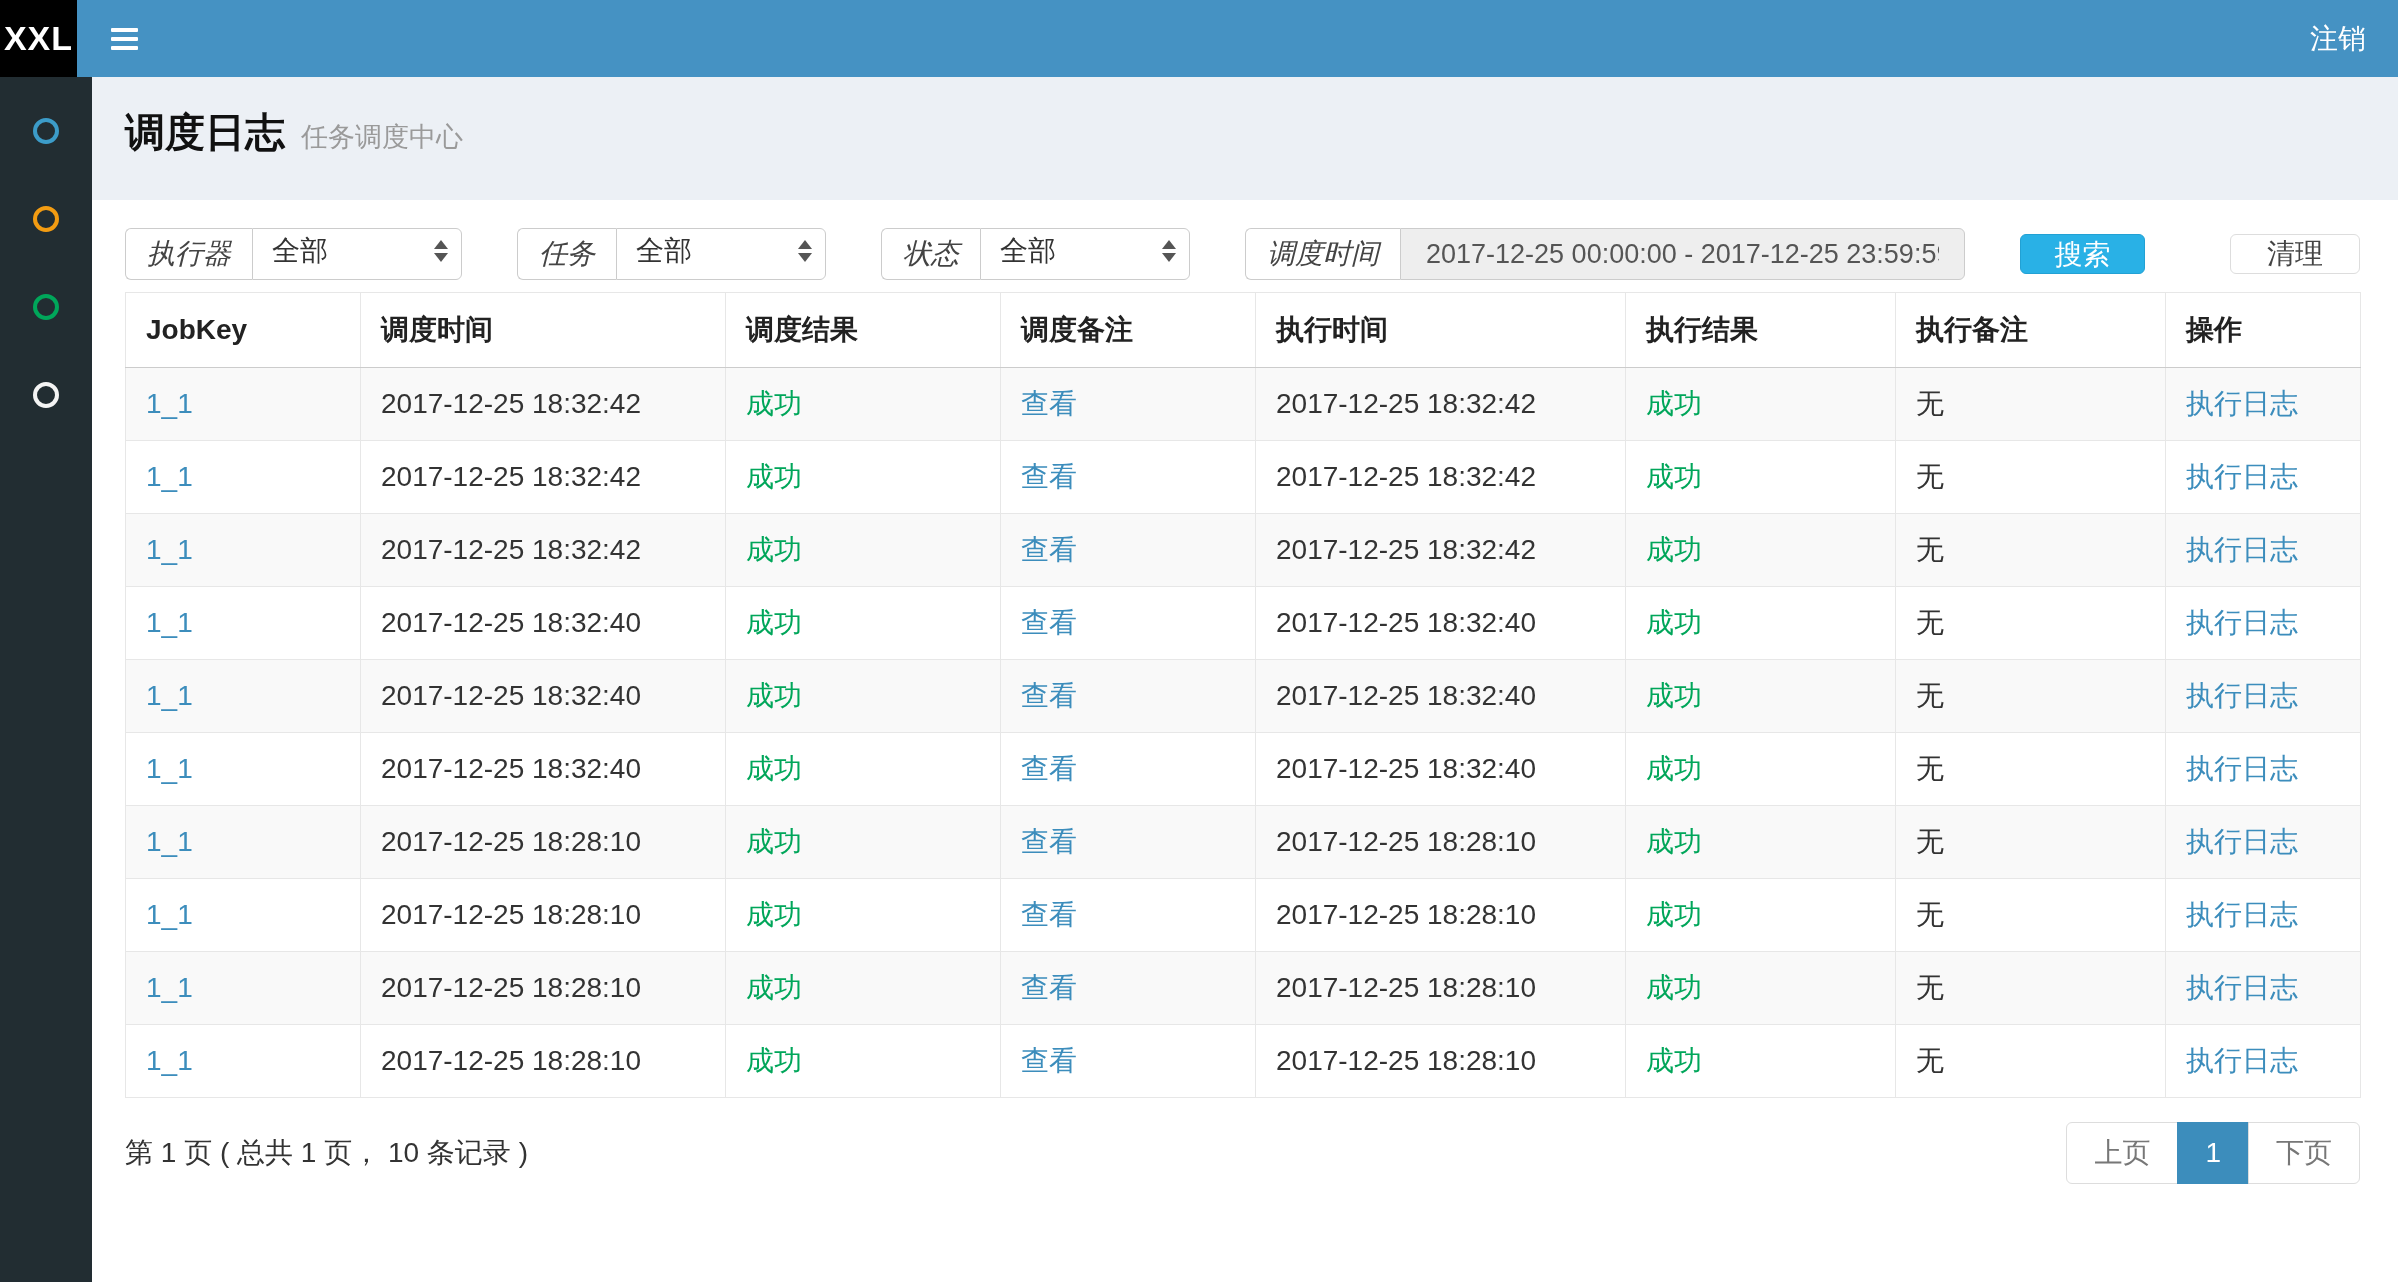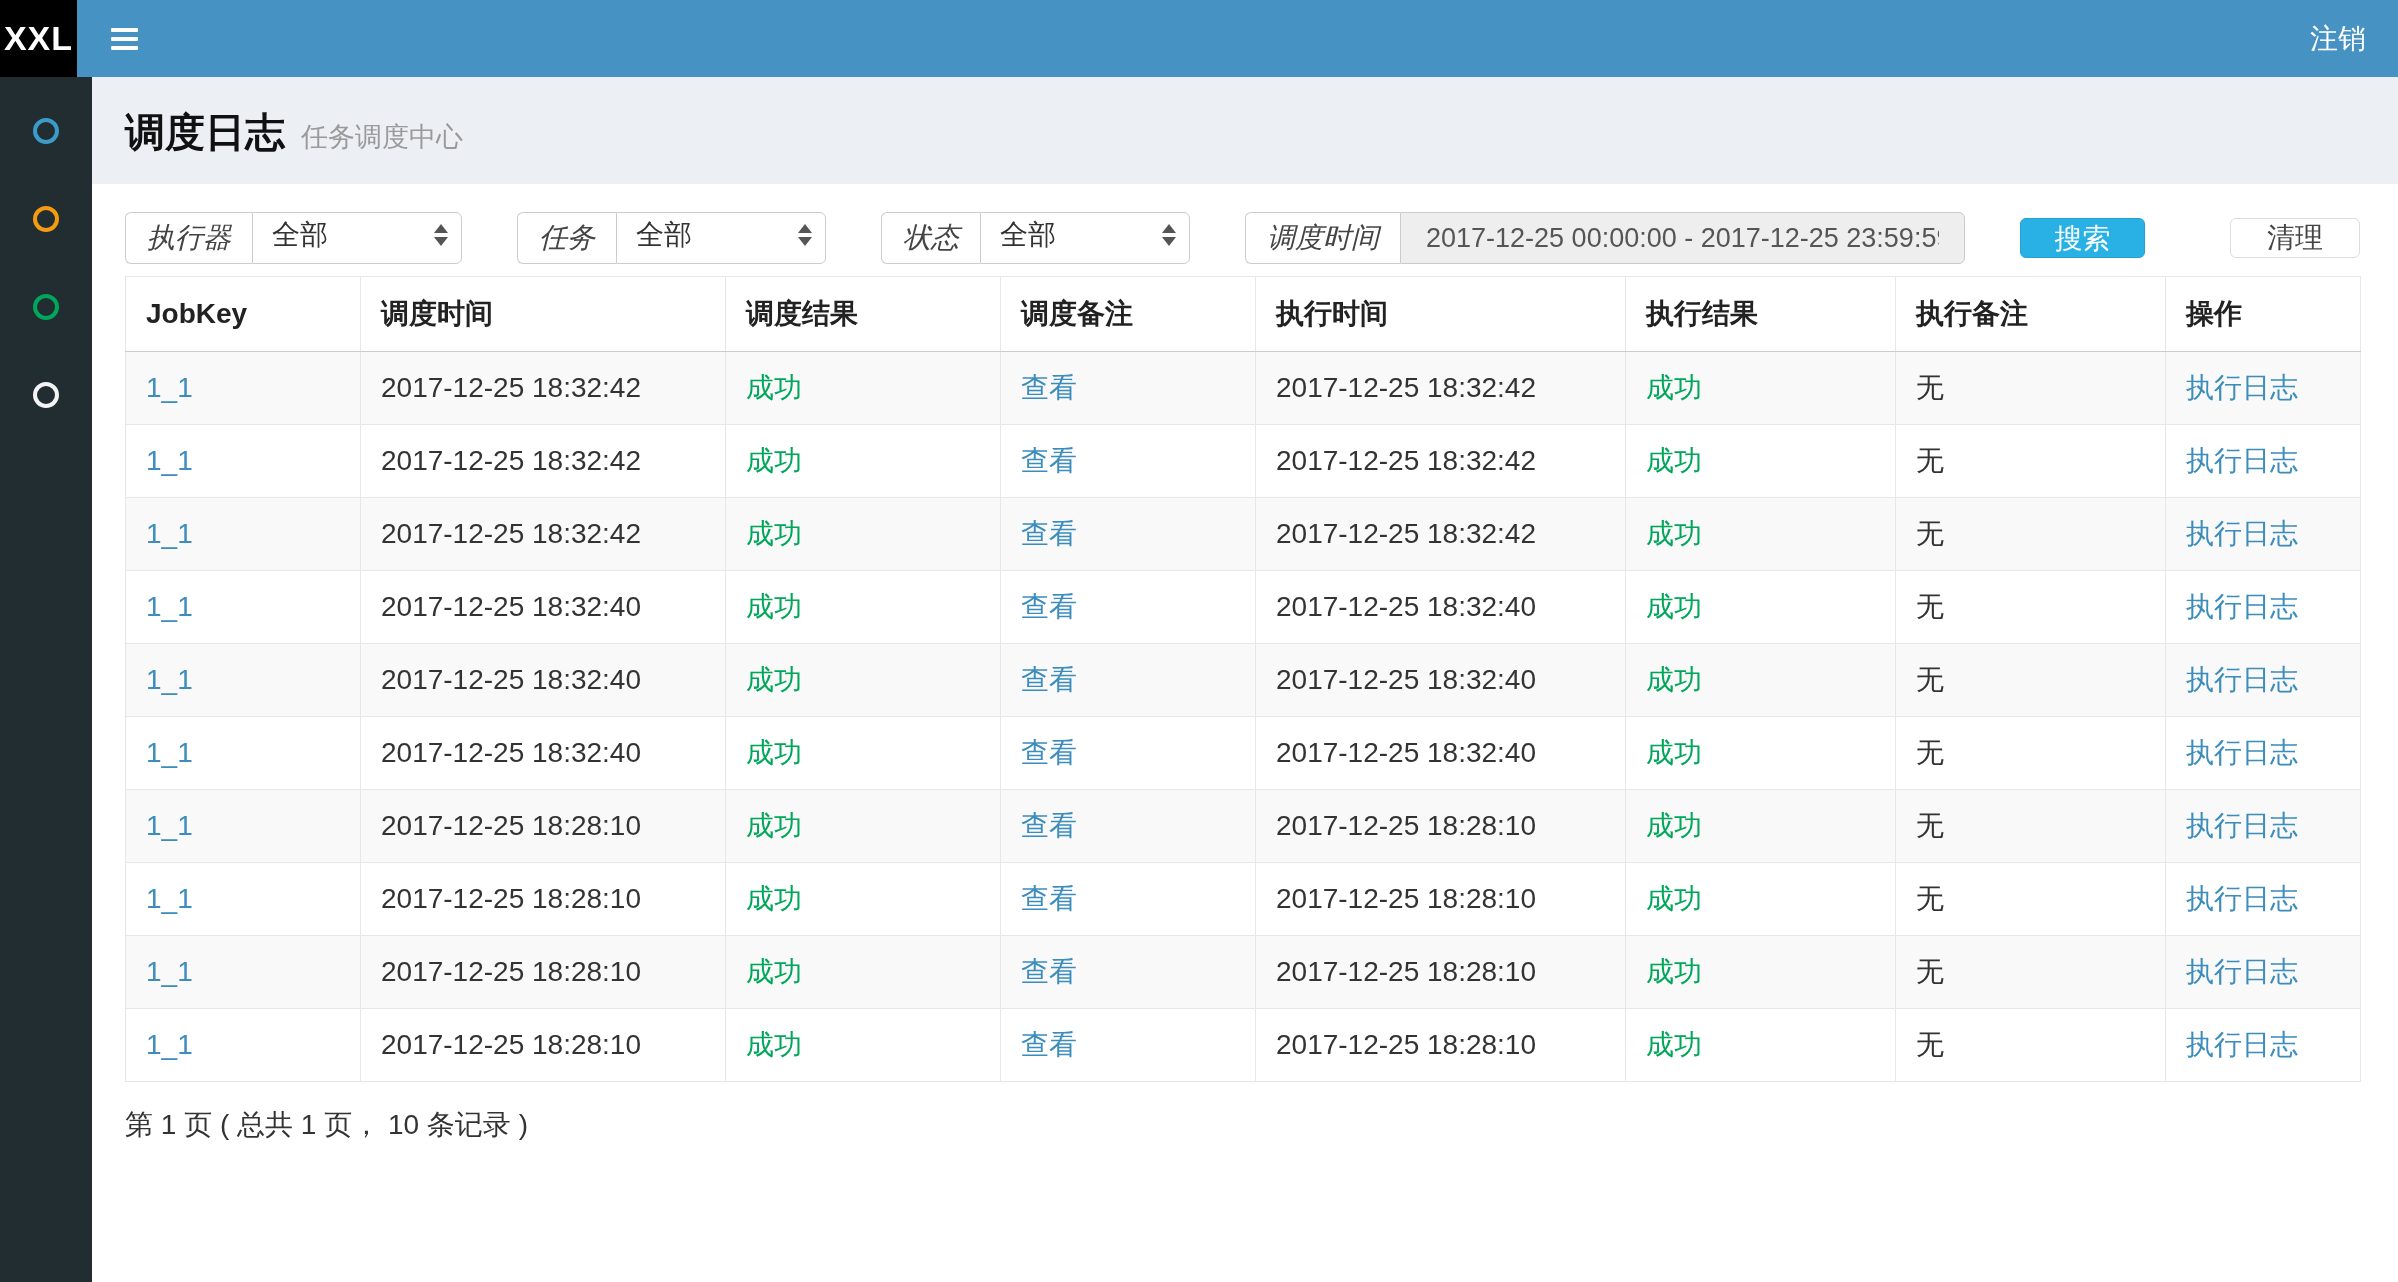--- a/index.html
+++ b/index.html
@@ -23,21 +23,21 @@
   .hamburger span { display:block; width:27px; height:4px; background:#fff; margin:5px 0; border-radius:1px; }
   .logout { color:#fff; font-size:28px; cursor:pointer; }
 
   
   .layout { display:flex; height:1205px; }
   .sidebar { width:92px; background:#222d32; padding-top:10px; display:flex; flex-direction:column; }
   .side-item { height:88px; display:flex; align-items:center; justify-content:center; cursor:pointer; }
   .circle-icon { width:26px; height:26px; border:4px solid #fff; border-radius:50%; }
 
   .content { flex:1; display:flex; flex-direction:column; min-width:0; }
-  .content-header { padding:28px 38px 24px 33px;font-family:Liberation Mono, monospace; }
+  .content-header { padding:28px 38px 40px 33px;font-family:Liberation Mono, monospace; }
   .content-header h1 { margin:0; font-size:40px; font-weight:700; color:#111; display:flex; align-items:baseline; gap:16px; }
   .content-header h1 small { font-size:27px; font-weight:400; color:#9a9a9a; }
 
   .box { background:#fff; flex:1; padding:28px 38px 0 33px; }
 
   
   .filters { display:flex; align-items:center; gap:55px; }
   .input-group { display:flex; height:52px; flex:0 0 auto; }
   .ig-addon {
     display:flex; align-items:center; padding:0 21px;
@@ -314,17 +314,22 @@
           <td>2017-12-25 18:28:10</td>
           <td class="success-text">成功</td>
           <td>无</td>
           <td><a class="link">执行日志</a></td>
         </tr>
       </tbody>
       </table>
 
       <div class="table-footer">
         <div class="page-info">第 1 页 ( 总共 1 页， 10 条记录 )</div>
+        <div class="pagination">
+          <div class="page-btn prev">上页</div>
+          <div class="page-btn active">1</div>
+          <div class="page-btn next">下页</div>
+        </div>
       </div>
 
     </div>
   </main>
 </div>
 
 </body></html>

